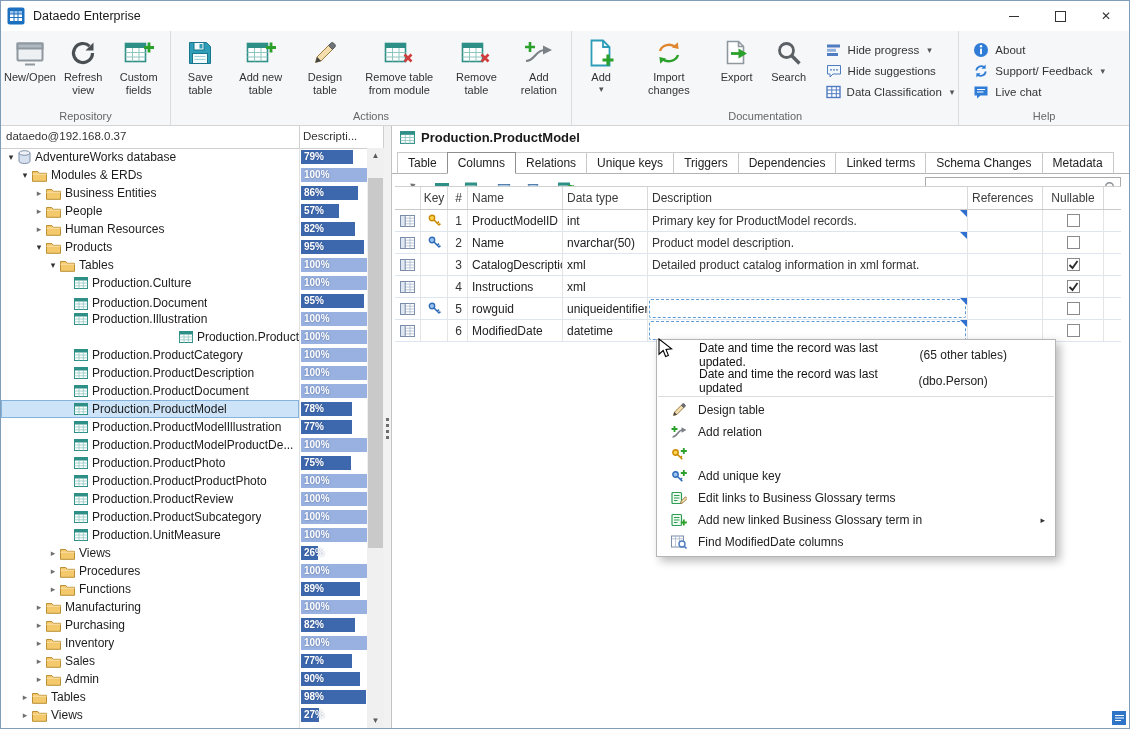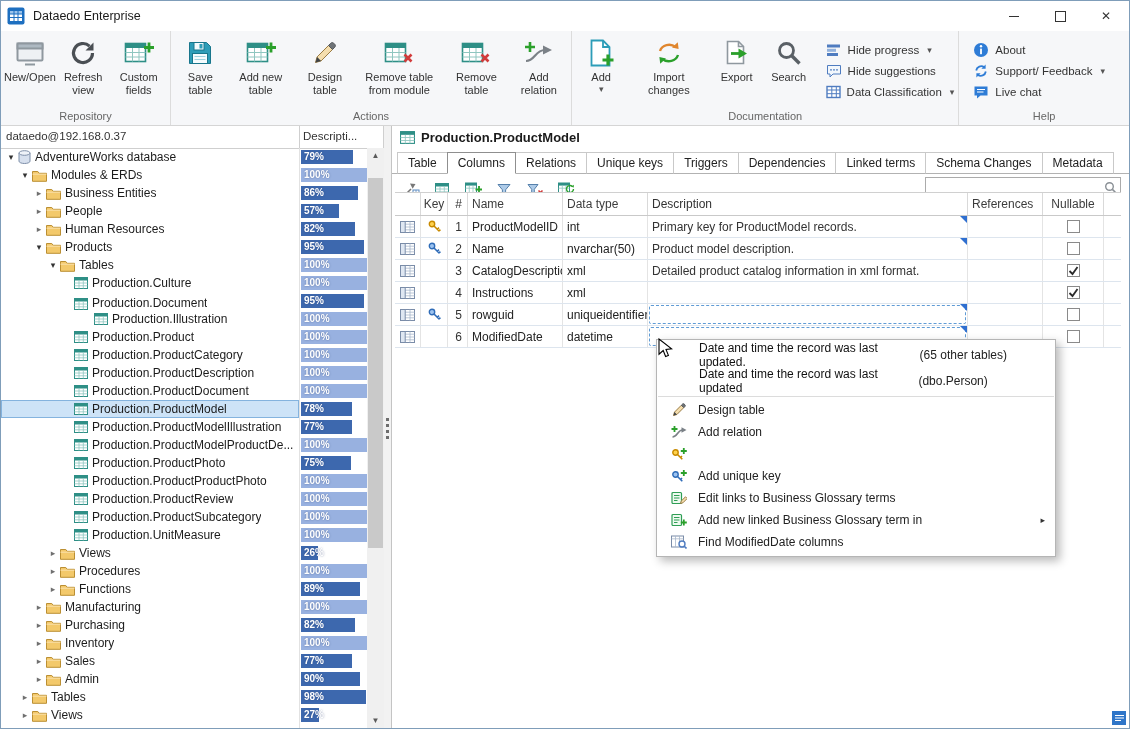--- a/index.html
+++ b/index.html
@@ -61,21 +61,21 @@
   .main-title{position:absolute;left:8px;top:4px;display:flex;align-items:center;gap:6px;font-size:13px;font-weight:bold;color:#1a1a1a;}
   .tabstrip{position:absolute;left:0;right:0;top:25px;height:23px;border-bottom:1px solid #b2b2b2;display:flex;align-items:flex-end;padding-left:5px;box-sizing:border-box;}
   .tab{height:22px;box-sizing:border-box;padding:3px 10px 0 10px;font-size:12px;color:#222;background:#fff;border:1px solid #c9c9c9;margin-right:-1px;margin-bottom:-1px;border-bottom:1px solid #b2b2b2;white-space:nowrap;}
   .tab.active{border:1px solid #8f8f8f;border-bottom:1px solid #fff;position:relative;z-index:2;}
   .toolbar{position:absolute;left:8px;top:52px;height:22px;display:flex;align-items:center;gap:9px;}
   .tbtn{width:22px;height:20px;display:flex;align-items:center;justify-content:center;}
   .searchbox{position:absolute;right:8px;top:51px;width:196px;height:21px;border:1px solid #ababab;display:flex;align-items:center;box-sizing:border-box;background:#fff;}
   .searchbox input{border:0;outline:0;flex:1;height:100%;font-size:12px;padding:0 4px;font-family:inherit;min-width:0;}
   .searchbox .ic{padding-right:3px;}
 
-  .grid{position:absolute;left:3px;top:66px;right:8px;}
+  .grid{position:absolute;left:3px;top:60px;right:8px;}
   .grid-header{display:flex;height:22px;border-top:1px solid #d0d0d0;border-bottom:1px solid #c9c9c9;background:#fff;}
   .gh{display:flex;align-items:center;padding-left:4px;border-right:1px solid #d9d9d9;font-size:12px;color:#3c3c3c;box-sizing:border-box;overflow:hidden;white-space:nowrap;}
   .grid-row{display:flex;height:21px;border-bottom:1px solid #dde5ee;background:#fff;}
   .gc{display:flex;align-items:center;padding-left:4px;border-right:1px solid #e4e4e4;font-size:12px;color:#222;box-sizing:border-box;overflow:hidden;white-space:nowrap;position:relative;}
   .c-icon{width:26px;justify-content:center;padding-left:0;}
   .c-key{width:27px;justify-content:center;padding-left:0;}
   .c-num{width:20px;justify-content:flex-end;padding:0 5px 0 0;color:#333;}
   .c-name{width:95px;}
   .c-type{width:85px;}
   .c-desc{width:320px;color:#333;}
@@ -501,38 +501,38 @@
               </svg>
             </span>
             <span class="tlabel">Production.Document</span>
           </div>
           <div class="pcell">
             <div class="pfill" style="width: 95%; background: rgb(61, 104, 174);"></div>
             <span class="ptext">95%</span>
           </div>
         </div>
         <div class="trow">
-          <div class="tree-left" style="padding-left: 60px; margin-left: 20px;">
+          <div class="tree-left" style="padding-left: 60px;">
             <span class="twisty"></span>
             <span class="ticon">
               <svg width="14" height="12" viewBox="0 0 14 12">
                 <rect x="0.5" y="0.5" width="13" height="11" fill="#fff" stroke="#2e8f86"></rect>
                 <rect x="0.5" y="0.5" width="13" height="3" fill="#2e8f86"></rect>
                 <path d="M0.5 6h13M0.5 8.8h13M5 3.5v8M9.3 3.5v8" stroke="#8fc6c0" stroke-width="0.8"></path>
               </svg>
             </span>
             <span class="tlabel">Production.Illustration</span>
           </div>
           <div class="pcell">
             <div class="pfill" style="width: 100%; background: rgb(152, 177, 224);"></div>
             <span class="ptext">100%</span>
           </div>
         </div>
         <div class="trow">
-          <div class="tree-left" style="padding-left: 60px;">
+          <div class="tree-left" style="padding-left: 60px; justify-content: flex-end;">
             <span class="twisty"></span>
             <span class="ticon">
               <svg width="14" height="12" viewBox="0 0 14 12">
                 <rect x="0.5" y="0.5" width="13" height="11" fill="#fff" stroke="#2e8f86"></rect>
                 <rect x="0.5" y="0.5" width="13" height="3" fill="#2e8f86"></rect>
                 <path d="M0.5 6h13M0.5 8.8h13M5 3.5v8M9.3 3.5v8" stroke="#8fc6c0" stroke-width="0.8"></path>
               </svg>
             </span>
             <span class="tlabel">Production.Product</span>
           </div>

